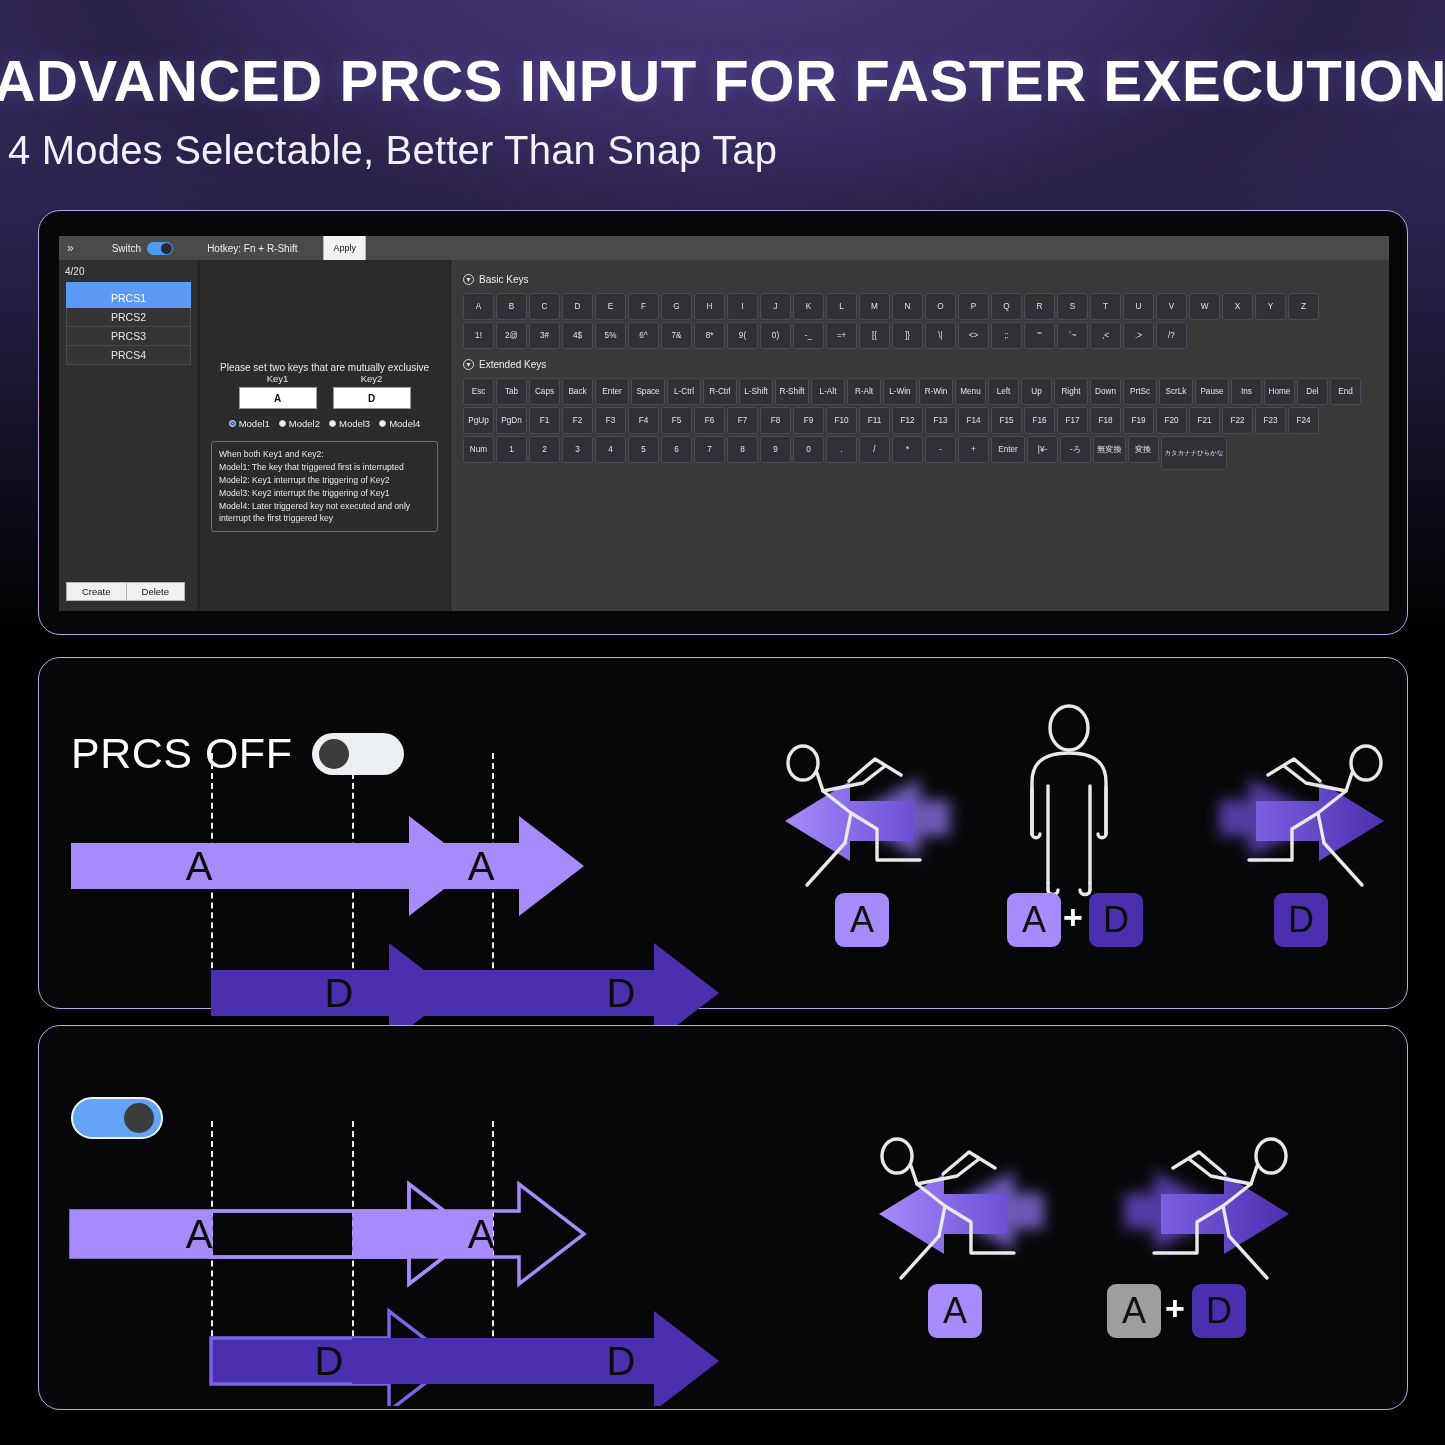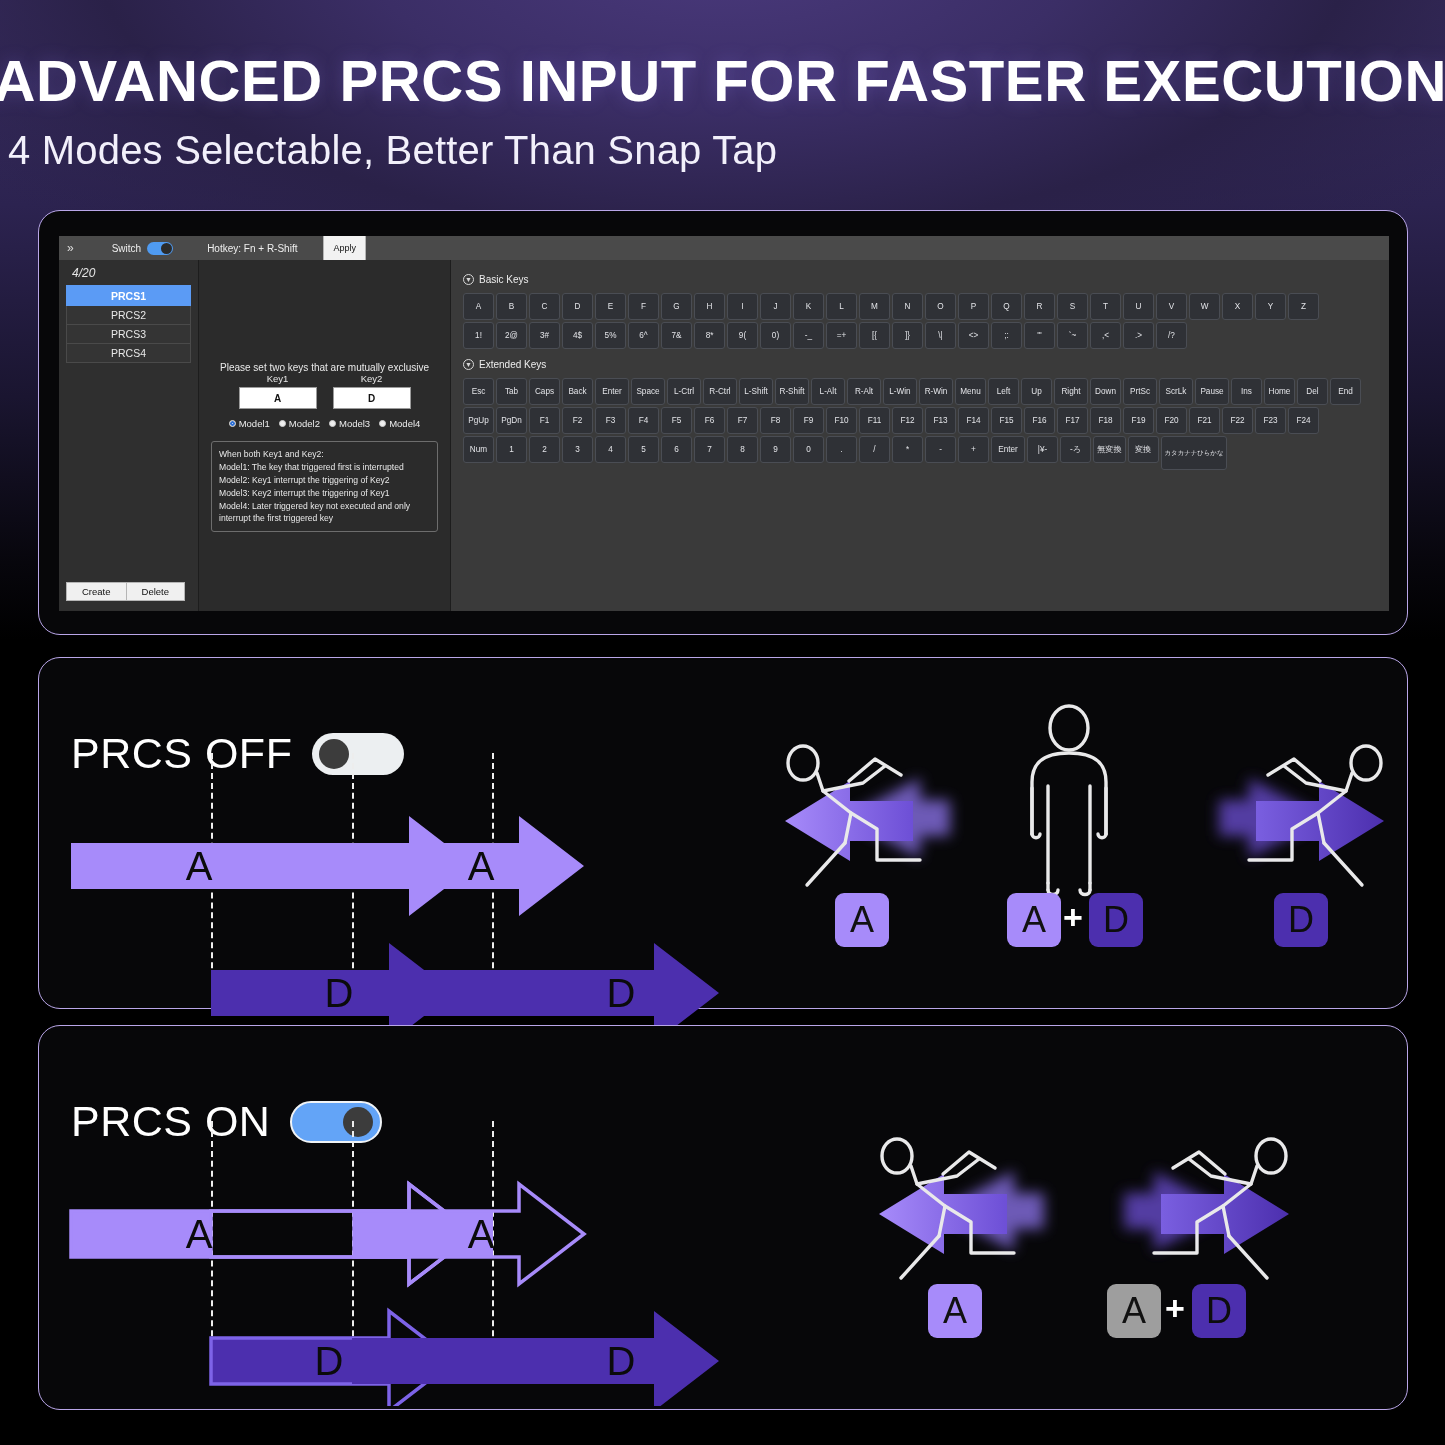--- a/index.html
+++ b/index.html
@@ -65,28 +65,28 @@
   .apply-btn {
     margin-left: 26px; background: #f2f2f2; color: #111; font-size: 9px;
     padding: 20px 9px; border: 1px solid #b5b5b5; border-radius: 1px;
   }
 
   .sw-body { display: flex; height: 351px; background: #2b2b2b; }
   .sw-left {
     width: 140px; background: #2f2f2f; border-right: 1px solid #1d1d1d;
     position: relative; padding-top: 6px;
   }
-  .count { font-size: 12px; color: #e6e6e6; padding-left: 13px; margin-bottom: 5px; font-style: italic; }
+  .count { font-size: 10px; color: #e6e6e6; padding-left: 6px; margin-bottom: 5px; }
   .prcs-list { padding: 0 7px; }
   .prcs-item {
     font-size: 10.5px; color: #e8e8e8; text-align: center;
     padding: 3px 0; border: 1px solid #4a4a4a; border-top: none;
     background: #343434;
   }
-  .prcs-item:first-child { border-top: 2px solid #0f766e; font-weight: bold; }
+  .prcs-item:first-child { border-top: 7px solid #0f766e; }
   .prcs-item.sel { background: #5b9bf5; color: #fff; border-color: #5b9bf5; }
   .sw-left-btns {
     position: absolute; bottom: 10px; left: 7px; display: flex; gap: 0;
   }
   .lb {
     font-size: 9.5px; background: #f0f0f0; color: #111;
     padding: 3px 15px; border: 1px solid #b5b5b5;
   }
   .lb + .lb { border-left: none; }
 
@@ -485,21 +485,20 @@
         <path d="M124 110 L98 126 L98 157 L55 157"></path>
         <path d="M130 140 L168 182"></path>
       </g>
     </svg>
     <div class="keybadge" style="left:1262px;top:235px;background:#4c2fae;color:#0d0d0d;">D</div>
   </div>
 </div>
 
 <div class="card" id="on-card">
   <div class="panel-head">
-    <span class="panel-title">PRCS ON</span>
     <span class="big-toggle on">
       <span class="big-knob"></span>
     </span>
   </div>
 
   <div class="stage">
     <div class="vdash" style="left:172px; top:95px; height:255px;"></div>
     <div class="vdash" style="left:313px; top:95px; height:255px;"></div>
     <div class="vdash" style="left:453px; top:95px; height:255px;"></div>
 

